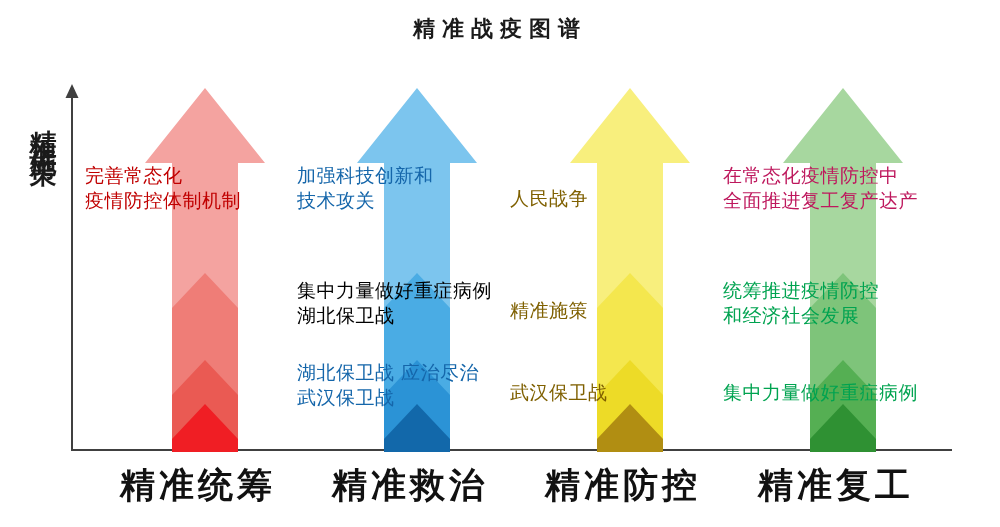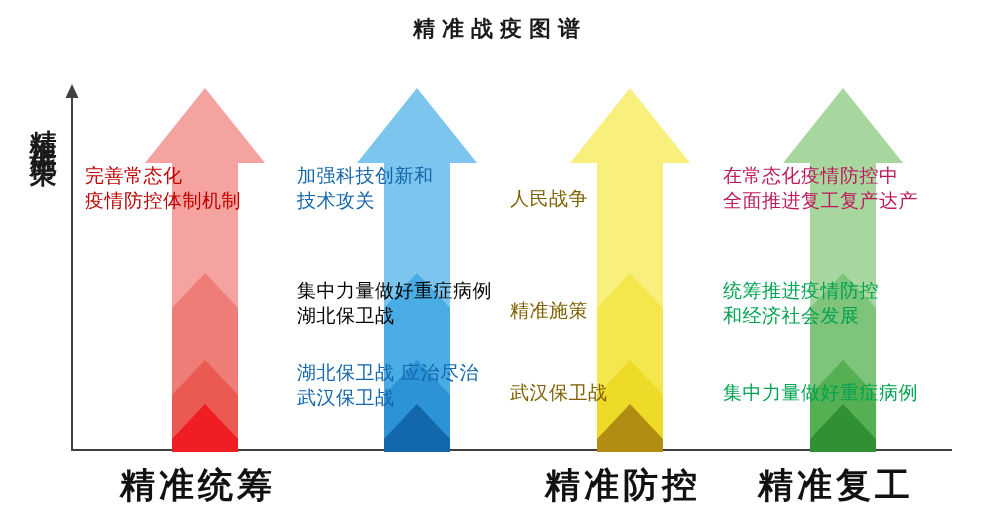--- a/index.html
+++ b/index.html
@@ -61,20 +61,21 @@
     <div>技术攻关</div>
   </div>
   <div class="txt t1 mid1" style="color: #000000;">
     <div>集中力量做好重症病例</div>
     <div>湖北保卫战</div>
   </div>
   <div class="txt t1 low1" style="color: rgb(21, 102, 170);">
     <div>湖北保卫战 应治尽治</div>
     <div>武汉保卫战</div>
   </div>
+  <div class="bottom-label b1">精准救治</div>
 
   <svg class="col-arrow a2" viewBox="0 0 120 364">
     <polygon points="60,0 120,75 93,75 93,364 27,364 27,75 0,75" fill="#f8ef7d"></polygon>
     <polygon points="60,185 93,220 93,364 27,364 27,220" fill="#f4e74e"></polygon>
     <polygon points="60,272 93,307 93,364 27,364 27,307" fill="#eddb27"></polygon>
     <polygon points="60,316 93,351 93,364 27,364 27,351" fill="#b18e12"></polygon>
   </svg>
   <div class="txt t2 top1s" style="color: rgb(127, 96, 0);">
     <div>人民战争</div>
   </div>

